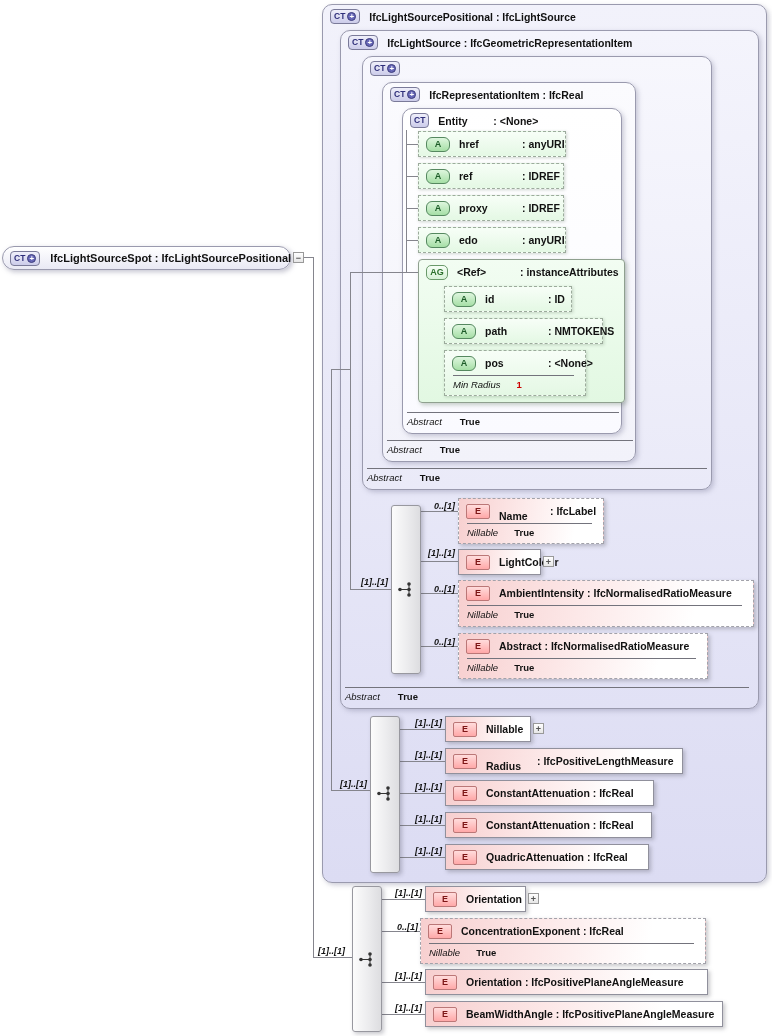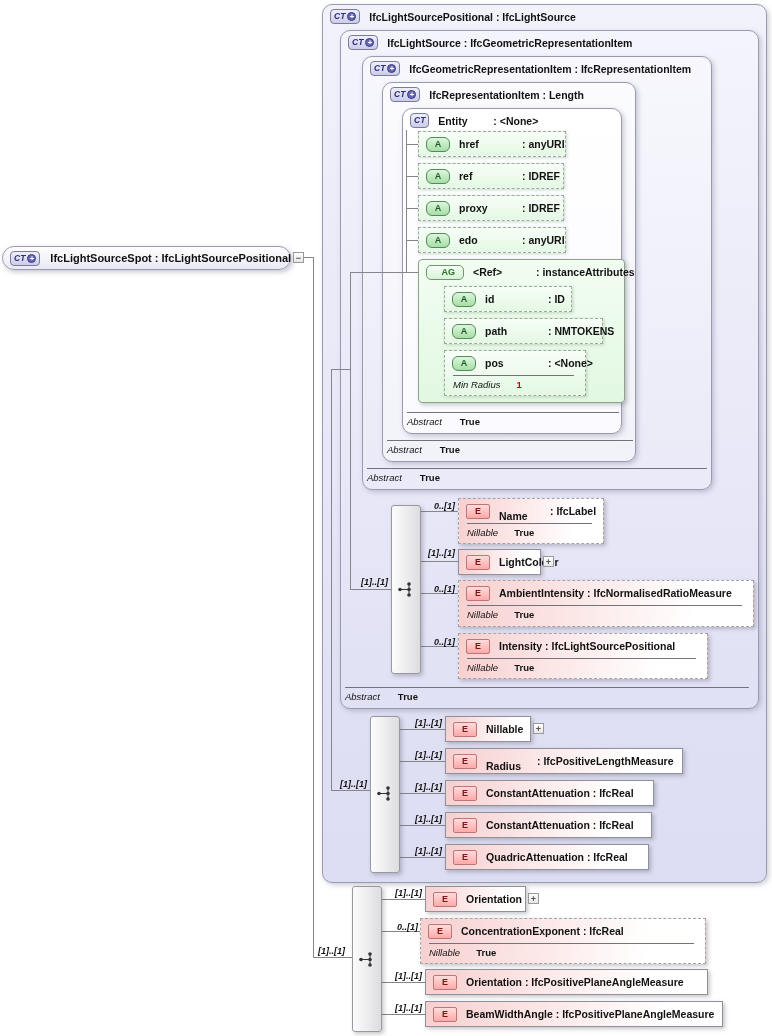--- a/index.html
+++ b/index.html
@@ -5,21 +5,21 @@
   html,body{margin:0;padding:0;background:#fff;}
   #canvas{position:relative;width:772px;height:1036px;background:#fff;
     font-family:"Liberation Sans",sans-serif;overflow:hidden;}
   
   .tbox{position:absolute;border:1px solid #9a9aae;border-radius:10px;
     box-shadow:2px 2px 5px rgba(110,110,140,.35);}
   .thead{position:absolute;display:flex;align-items:center;gap:9px;
     font-weight:bold;font-size:10.5px;color:#111;white-space:nowrap;z-index:3;}
   .ct{display:inline-flex;align-items:center;gap:2px;border:1px solid #7a7a99;
     border-radius:4px;background:linear-gradient(#efeffa,#ccccea);
-    padding:1px 3px;height:11px;flex:0 0 auto;font-style:italic;}
+    padding:1px 3px;height:11px;flex:0 0 auto;}
   .ct .ctt{font-size:8.5px;font-weight:bold;color:#2e2e7a;line-height:9px;}
   .pc{width:9px;height:9px;border-radius:50%;background:#6868b8;border:1px solid #3c3c7c;
     color:#fff;font-size:8px;line-height:8px;text-align:center;font-weight:bold;box-sizing:border-box;}
   
   .ln{position:absolute;background:#85858d;z-index:1;}
   
   .bar{position:absolute;border:1px solid #98989f;border-radius:3px;z-index:2;
     background:linear-gradient(90deg,#fcfcfc,#ececee 55%,#dddde0);
     box-shadow:2px 2px 4px rgba(70,70,85,.3);}
   .seqicon{position:absolute;left:5px;}
@@ -43,22 +43,22 @@
   .nm3{display:inline-block;min-width:46px;}
   
   .abox{position:absolute;border:1px dashed #9cab9c;z-index:2;box-sizing:border-box;
     background:linear-gradient(#f7fef7,#e4f8e4);box-shadow:1px 1px 3px rgba(70,95,70,.25);}
   .ab{width:22px;height:13px;border:1px solid #55885f;border-radius:6px;flex:0 0 auto;
     background:linear-gradient(#def6de,#a6dfa6);color:#1d5c28;font-size:9px;
     font-weight:bold;text-align:center;line-height:13px;}
   .agbox{position:absolute;border:1px solid #8fa08f;border-radius:4px;z-index:2;
     background:linear-gradient(#f2fdf2,#e2f8e2);box-shadow:2px 2px 4px rgba(70,95,70,.3);}
   .agb{min-width:20px;height:13px;border:1px solid #6a9a6a;border-radius:5px;flex:0 0 auto;
-    padding:0 8px;background:linear-gradient(#f6fff6,#d6f1d6);color:#2a6f2a;font-size:9px;
-    font-weight:bold;text-align:right;line-height:13px;}
+    padding:0 0;background:linear-gradient(#f6fff6,#d6f1d6);color:#2a6f2a;font-size:9px;
+    font-weight:bold;text-align:center;line-height:13px;}
   
   .card{position:absolute;font-size:9px;font-style:italic;font-weight:bold;color:#111;
     text-align:right;white-space:nowrap;z-index:3;}
   
   .abstract{position:absolute;display:flex;gap:18px;font-size:9.5px;color:#111;z-index:3;white-space:nowrap;}
   .sep{position:absolute;height:1px;background:#73737c;z-index:3;}
   
   .plusbox{position:absolute;width:11px;height:11px;border:1px solid #999;z-index:3;
     background:linear-gradient(#ffffff,#e6e6e6);font-size:9px;line-height:10px;
     text-align:center;color:#555;font-weight:bold;box-sizing:border-box;}
@@ -91,28 +91,27 @@
         <span class="ctt">CT</span>
         <span class="pc">+</span>
       </span>
     <span>IfcLightSource : IfcGeometricRepresentationItem</span>
   </div>
   <div class="thead" style="left:370px;top:61px;">
     <span class="ct">
         <span class="ctt">CT</span>
         <span class="pc">+</span>
       </span>
-    <span>IfcGeometricRepresentationItem : IfcRepresentationItem</span>
   </div>
   <div class="thead" style="left:390px;top:87px;">
     <span class="ct">
         <span class="ctt">CT</span>
         <span class="pc">+</span>
       </span>
-    <span>IfcRepresentationItem : Length</span>
+    <span>IfcRepresentationItem : IfcReal</span>
   </div>
   <div class="thead" style="left:410px;top:113px;">
     <span class="ct">
         <span class="ctt">CT</span>
       </span>
     <span class="nm3">Entity</span>
     <span>: &lt;None&gt;</span>
   </div>
 
   <div class="sep" style="left:407px;top:412px;width:212px;"></div>
@@ -288,21 +287,21 @@
     <div class="props">
         <span class="pl">Nillable</span>
         <span class="pv">True</span>
       </div>
   </div>
 
   <div class="card" style="left:415px;top:637px;width:40px;">0..[1]</div>
   <div class="ebox dash" style="left:458px;top:633px;width:250px;height:46px;">
     <div class="erow">
         <span class="eb">E</span>
-        <span>Intensity : IfcLightSourcePositional</span>
+        <span>Abstract : IfcNormalisedRatioMeasure</span>
       </div>
     <div class="props">
         <span class="pl">Nillable</span>
         <span class="pv">True</span>
       </div>
   </div>
 
   <div class="bar" style="left:370px;top:716px;width:28px;height:155px;">
     <svg class="seqicon" style="top:68px;" width="18" height="17" viewBox="0 0 18 17">
         <line x1="3" y1="8.5" x2="12" y2="8.5" stroke="#333" stroke-width="1"></line>

